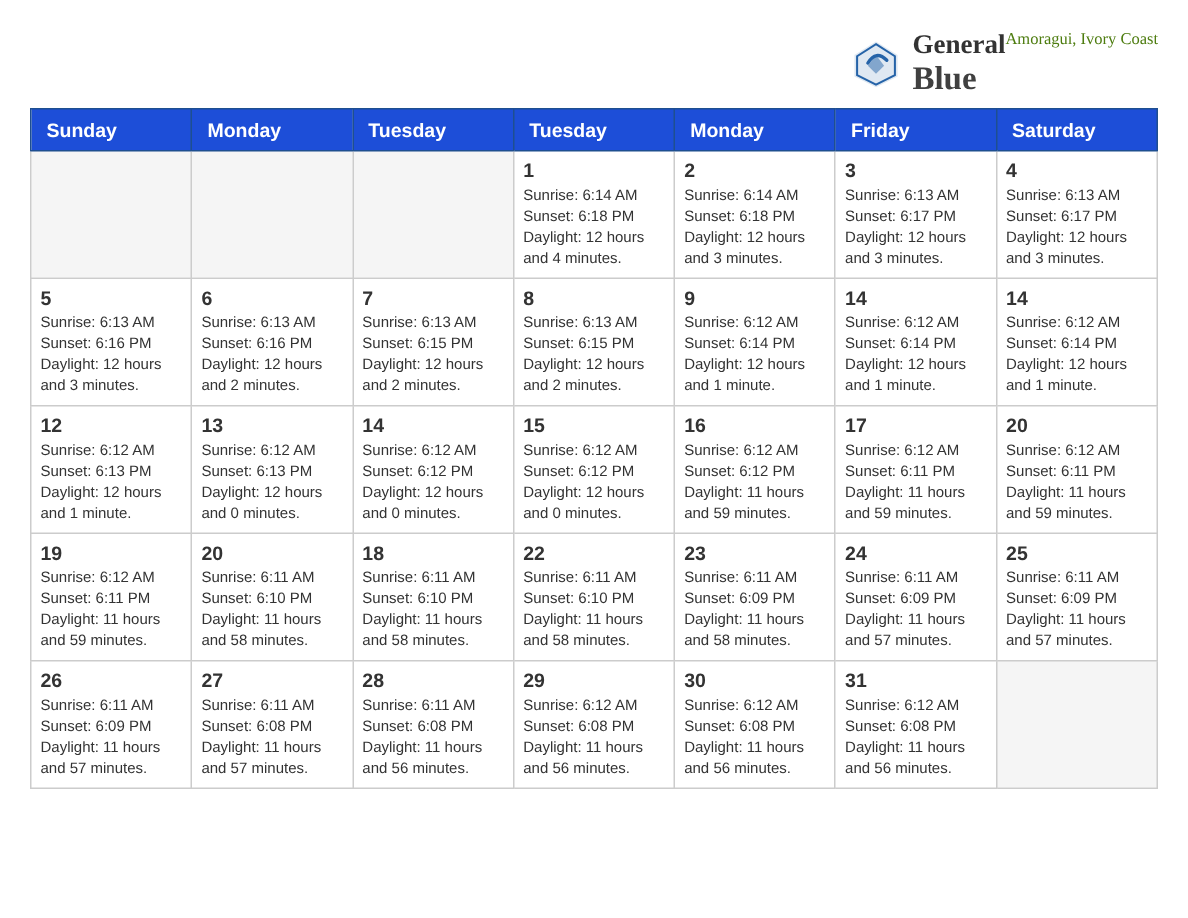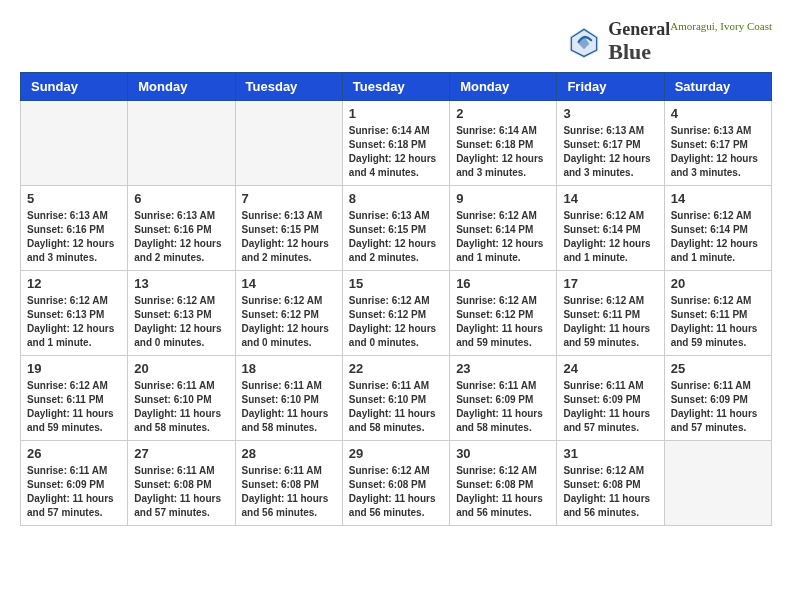--- a/index.html
+++ b/index.html
@@ -83,21 +83,20 @@
     }
     .day-num {
       font-size: 13px;
       font-weight: bold;
       margin-bottom: 3px;
     }
     .day-info {
       font-size: 10px;
       color: #333;
       line-height: 1.4;
-      font-weight: bold;
     }
   </style>
 </head>
 <body>
 
 <div class="header-area">
   <div class="logo">
     <svg class="logo-icon" viewBox="0 0 40 40" xmlns="http://www.w3.org/2000/svg">
       <polygon points="20,4 36,14 36,30 20,38 4,30 4,14" fill="#2563a8" opacity="0.15"></polygon>
       <polygon points="20,6 34,15 34,29 20,36 6,29 6,15" fill="none" stroke="#2563a8" stroke-width="1.5"></polygon>

